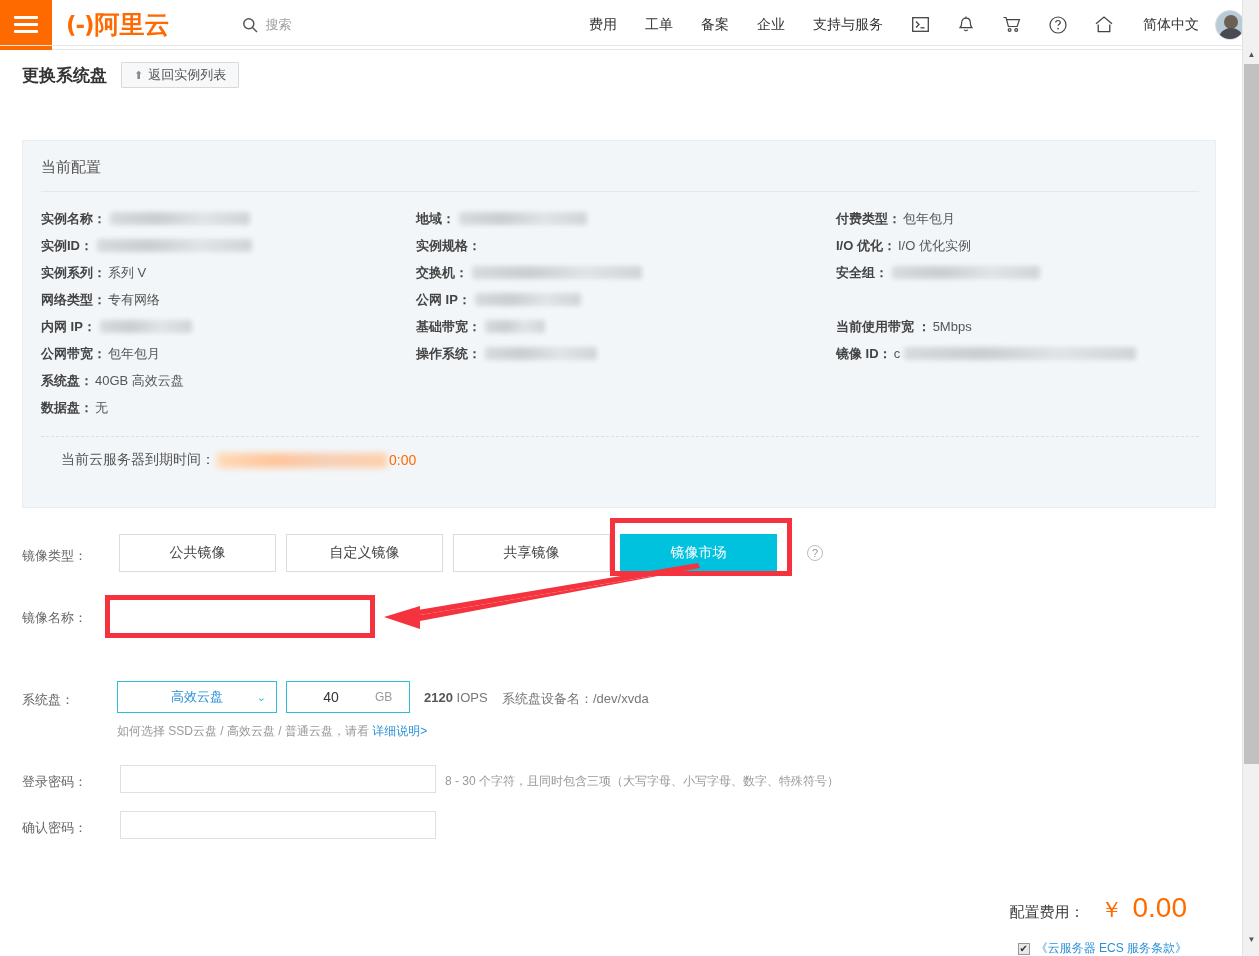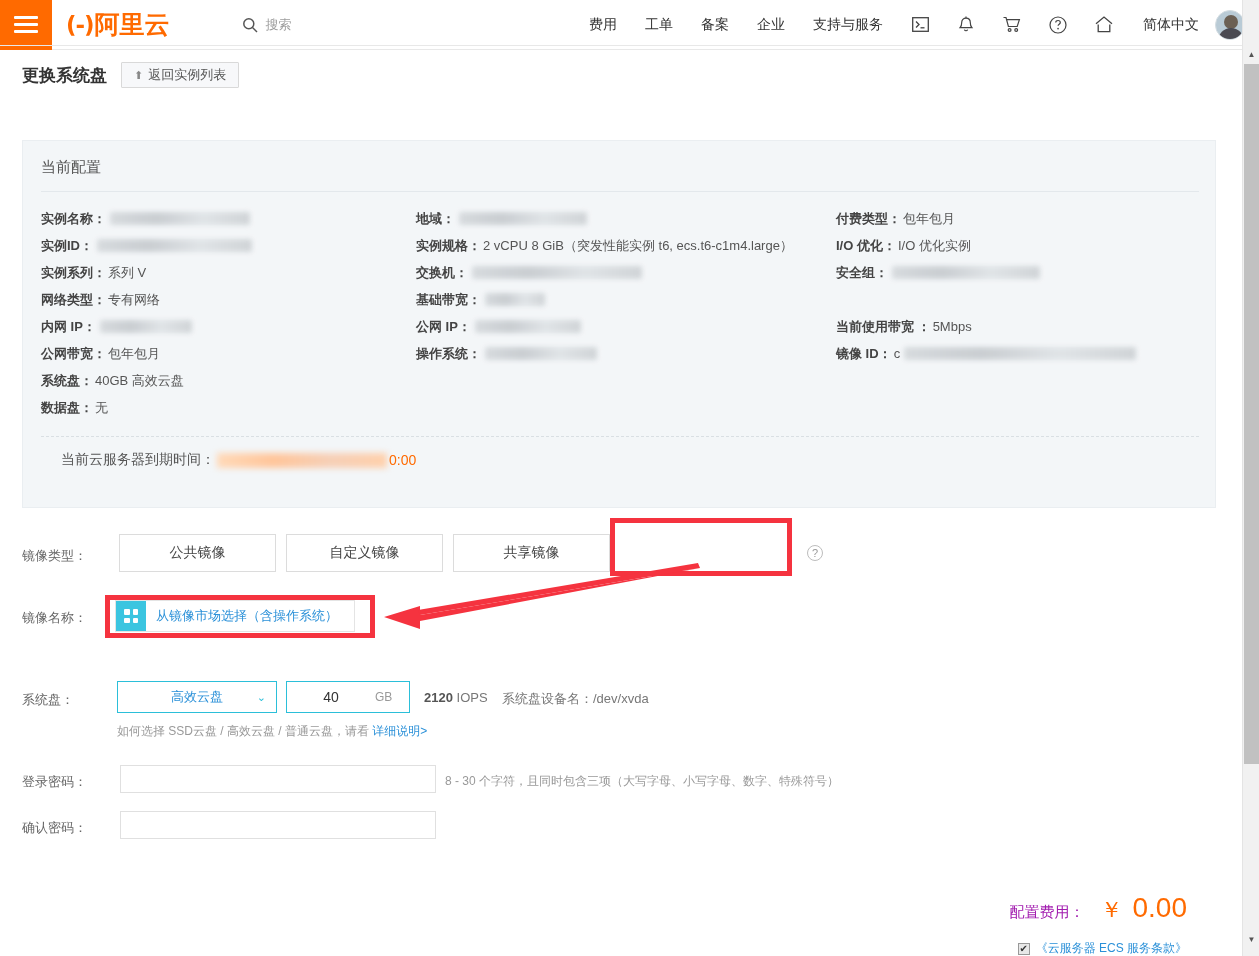--- a/index.html
+++ b/index.html
@@ -148,21 +148,21 @@
   .pw-input {
     position:absolute; left:120px; width:316px; height:28px;
     border:1px solid #e0e0e0; background:#fff; cursor:text;
   }
   .pw1 { top:765px; }
   .pw2 { top:811px; }
   .pw-hint { position:absolute; left:445px; top:773px; font-size:12px; color:#999; white-space:nowrap;}
 
   
   .price-row { position:absolute; right:72px; top:892px; display:flex; align-items:baseline; }
-  .price-label { font-size:15px; color:#a21caf; }
+  .price-label { font-size:15px; color:#404040; }
   .price-yen { color:#ff6a00; font-size:22px; margin-left:16px; }
   .price-amt { color:#ff6a00; font-size:28px; margin-left:10px; }
   .terms-row { position:absolute; right:72px; top:940px; display:flex; align-items:center; font-size:12px; }
   .terms-box {
     width:12px; height:12px; border:1px solid #999; background:#e8e8e8;
     display:flex; align-items:center; justify-content:center; margin-right:6px; cursor:pointer;
     font-size:10px; color:#333; line-height:1;
   }
   .terms-link { color:#2a90d8; cursor:pointer; }
 
@@ -293,33 +293,32 @@
           <span class="v">无</span>
         </div>
       </div>
     <div class="cfg-col c2" id="cfg-col-2">
         <div class="cfg-row">
           <span class="k">地域：</span>
           <span class="blur" style="width: 128px;"></span>
         </div>
         <div class="cfg-row">
           <span class="k">实例规格：</span>
-          <span class="v">2 vCPU 8 GiB（突发性能实例 t6, ecs.t6-c1m4.large）</span>
         </div>
         <div class="cfg-row">
           <span class="k">交换机：</span>
           <span class="blur" style="width: 170px;"></span>
         </div>
         <div class="cfg-row">
+          <span class="k">公网 IP：</span>
+          <span class="blur" style="width: 106px;"></span>
+        </div>
+        <div class="cfg-row">
           <span class="k">基础带宽：</span>
           <span class="blur" style="width: 60px;"></span>
-        </div>
-        <div class="cfg-row">
-          <span class="k">公网 IP：</span>
-          <span class="blur" style="width: 106px;"></span>
         </div>
         <div class="cfg-row">
           <span class="k">操作系统：</span>
           <span class="blur" style="width: 112px;"></span>
         </div>
       </div>
     <div class="cfg-col c3" id="cfg-col-3">
         <div class="cfg-row">
           <span class="k">付费类型：</span>
           <span class="v">包年包月</span>
@@ -355,33 +354,27 @@
   <div class="tabs" id="image-tabs">
       <div class="tab">
         <span>公共镜像</span>
       </div>
       <div class="tab">
         <span>自定义镜像</span>
       </div>
       <div class="tab">
         <span>共享镜像</span>
       </div>
+      <div class="tab active">
+        <span>镜像市场</span>
+      </div>
     </div>
   <div class="help-q">?</div>
 
   <div class="form-label" style="left:22px; top:609px;">镜像名称：</div>
-  <div class="market-btn">
-    <div class="market-icon">
-        <i></i>
-        <i></i>
-        <i></i>
-        <i></i>
-      </div>
-    <span class="lbl">从镜像市场选择（含操作系统）</span>
-  </div>
 
   <div class="redbox" style="left:610px; top:518px; width:182px; height:58px;"></div>
   <div class="redbox" style="left:105px; top:595px; width:270px; height:43px;"></div>
   <svg class="redarrow" style="left:370px; top:560px;" width="330" height="75" viewBox="0 0 330 75">
     <polygon points="330,8 50,55 50,46 14,57 50,69 50,61" fill="#f5333f"></polygon>
     <polygon points="330,8 50,55 48,50 328,3" fill="#f5333f"></polygon>
   </svg>
 
   <div class="form-label" style="left:22px; top:691px;">系统盘：</div>
   <div class="disk-select">

